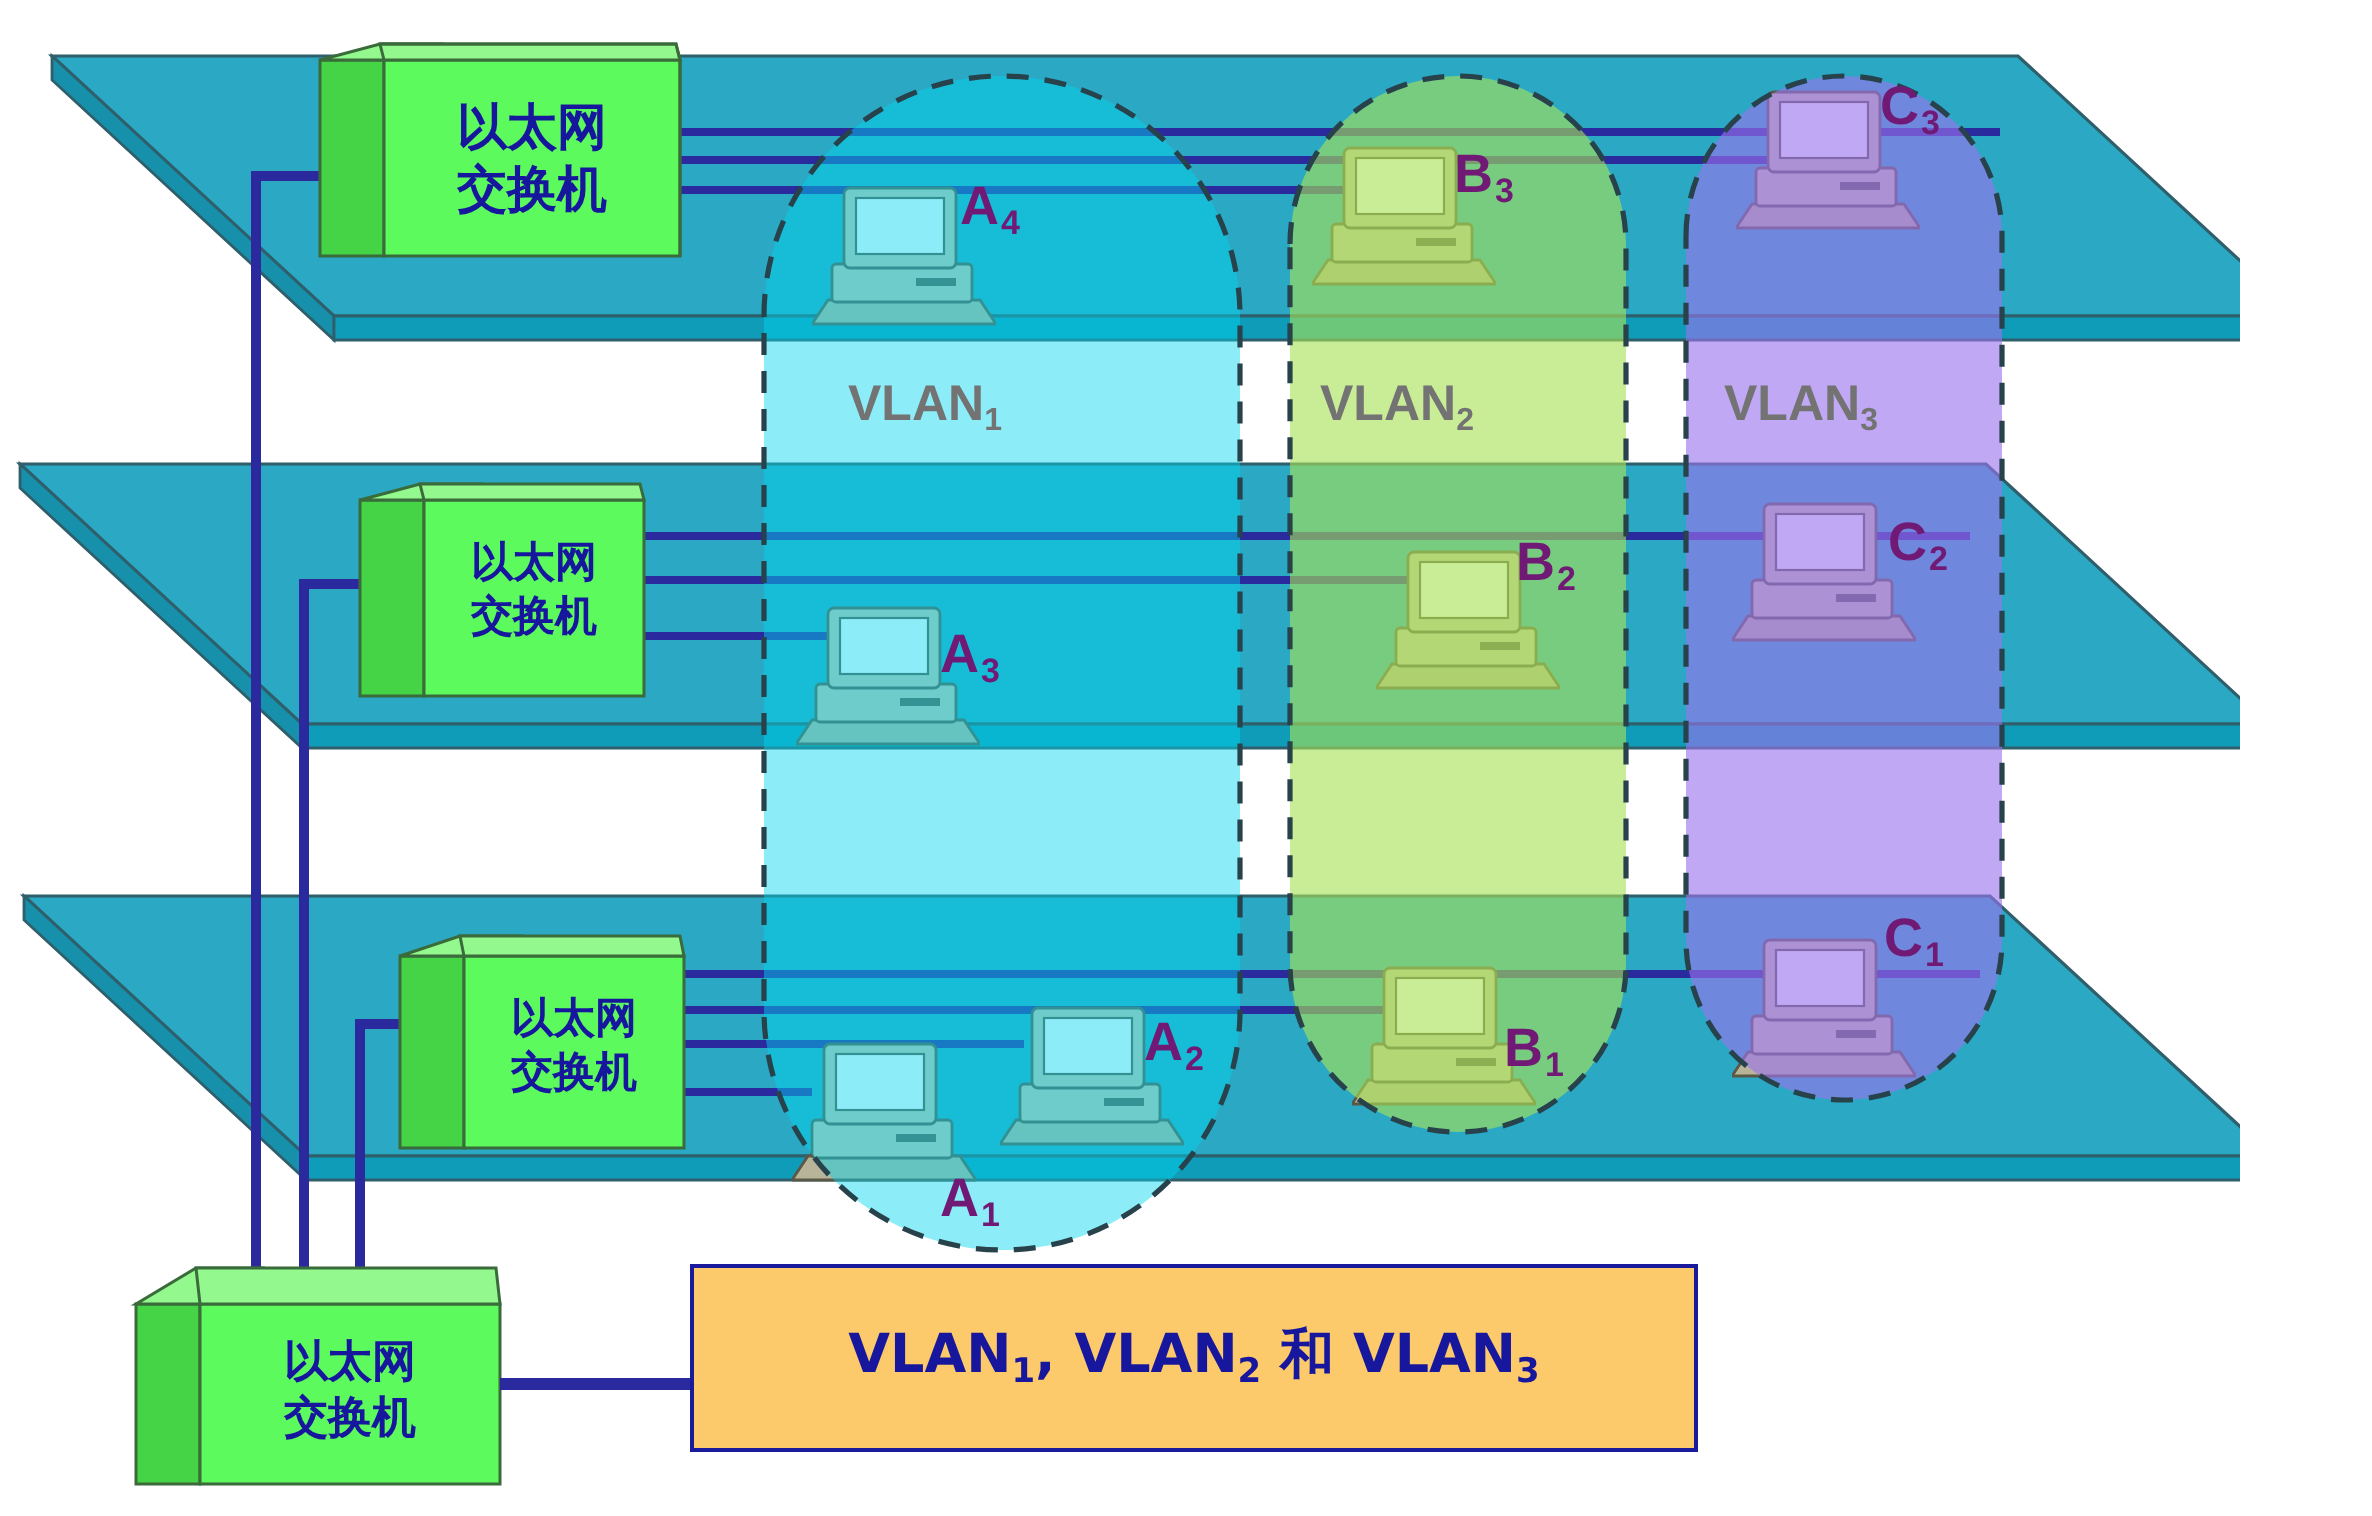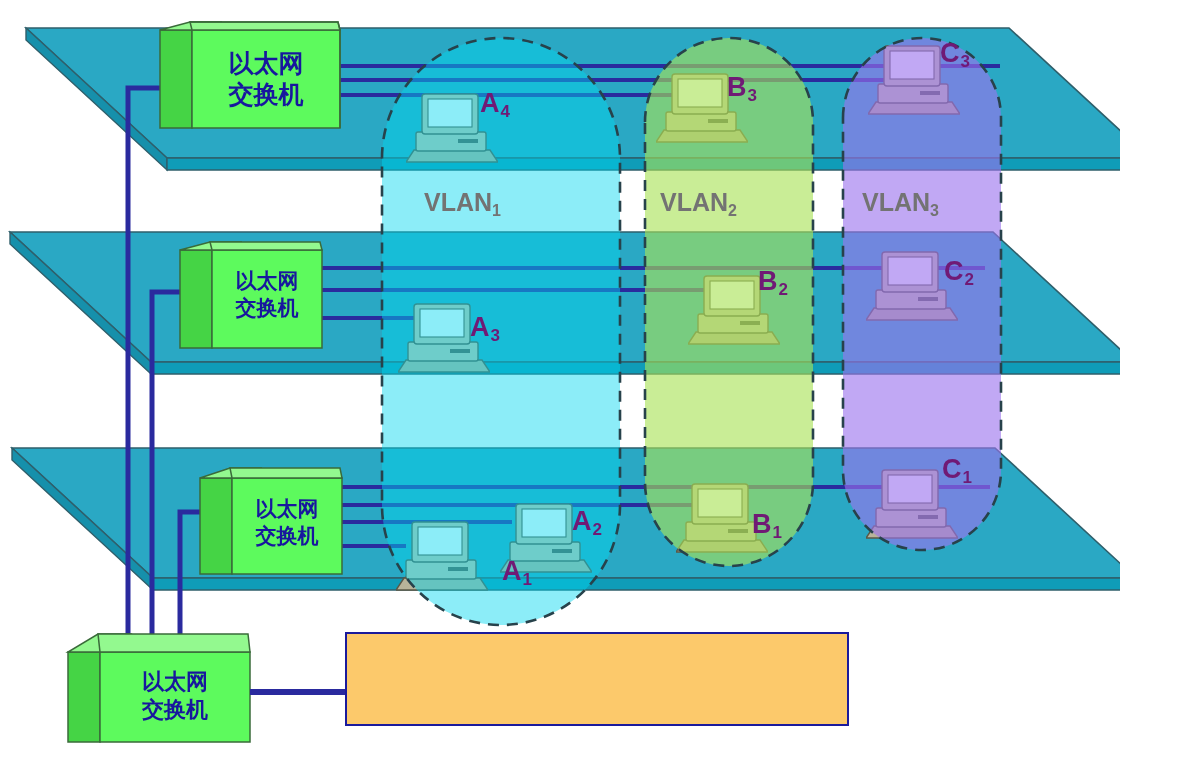--- a/index.html
+++ b/index.html
@@ -191,25 +191,28 @@
   </div>
 
   <div class="lbl pc-label" style="left:480px;top:88px;text-align:right;"><span>A</span><sub>4</sub></div>
   <div class="lbl pc-label" style="left:727px;top:72px;"><span>B</span><sub>3</sub></div>
   <div class="lbl pc-label" style="left:940px;top:38px;"><span>C</span><sub>3</sub></div>
 
   <div class="lbl pc-label" style="left:470px;top:312px;"><span>A</span><sub>3</sub></div>
   <div class="lbl pc-label" style="left:758px;top:266px;"><span>B</span><sub>2</sub></div>
   <div class="lbl pc-label" style="left:944px;top:256px;"><span>C</span><sub>2</sub></div>
 
-  <div class="lbl pc-label" style="left:470px;top:556px;margin-left:32px;"><span>A</span><sub>1</sub></div>
+  <div class="lbl pc-label" style="left:470px;top:584px;"><span>A</span><sub>1</sub></div>
   <div class="lbl pc-label" style="left:572px;top:506px;"><span>A</span><sub>2</sub></div>
   <div class="lbl pc-label" style="left:752px;top:509px;"><span>B</span><sub>1</sub></div>
   <div class="lbl pc-label" style="left:942px;top:454px;"><span>C</span><sub>1</sub></div>
 
   <div class="lbl vlan-label" style="left:424px;top:188px;"><span>VLAN</span><sub>1</sub></div>
   <div class="lbl vlan-label" style="left:660px;top:188px;"><span>VLAN</span><sub>2</sub></div>
   <div class="lbl vlan-label" style="left:862px;top:188px;"><span>VLAN</span><sub>3</sub></div>
 
   <div id="caption">
+    <div class="cap-line">
+      <span>VLAN</span><sub>1</sub><span>, VLAN</span><sub>2</sub><span> 和 VLAN</span><sub>3</sub>
+    </div>
   </div>
 
 </div>
 
 </body></html>

